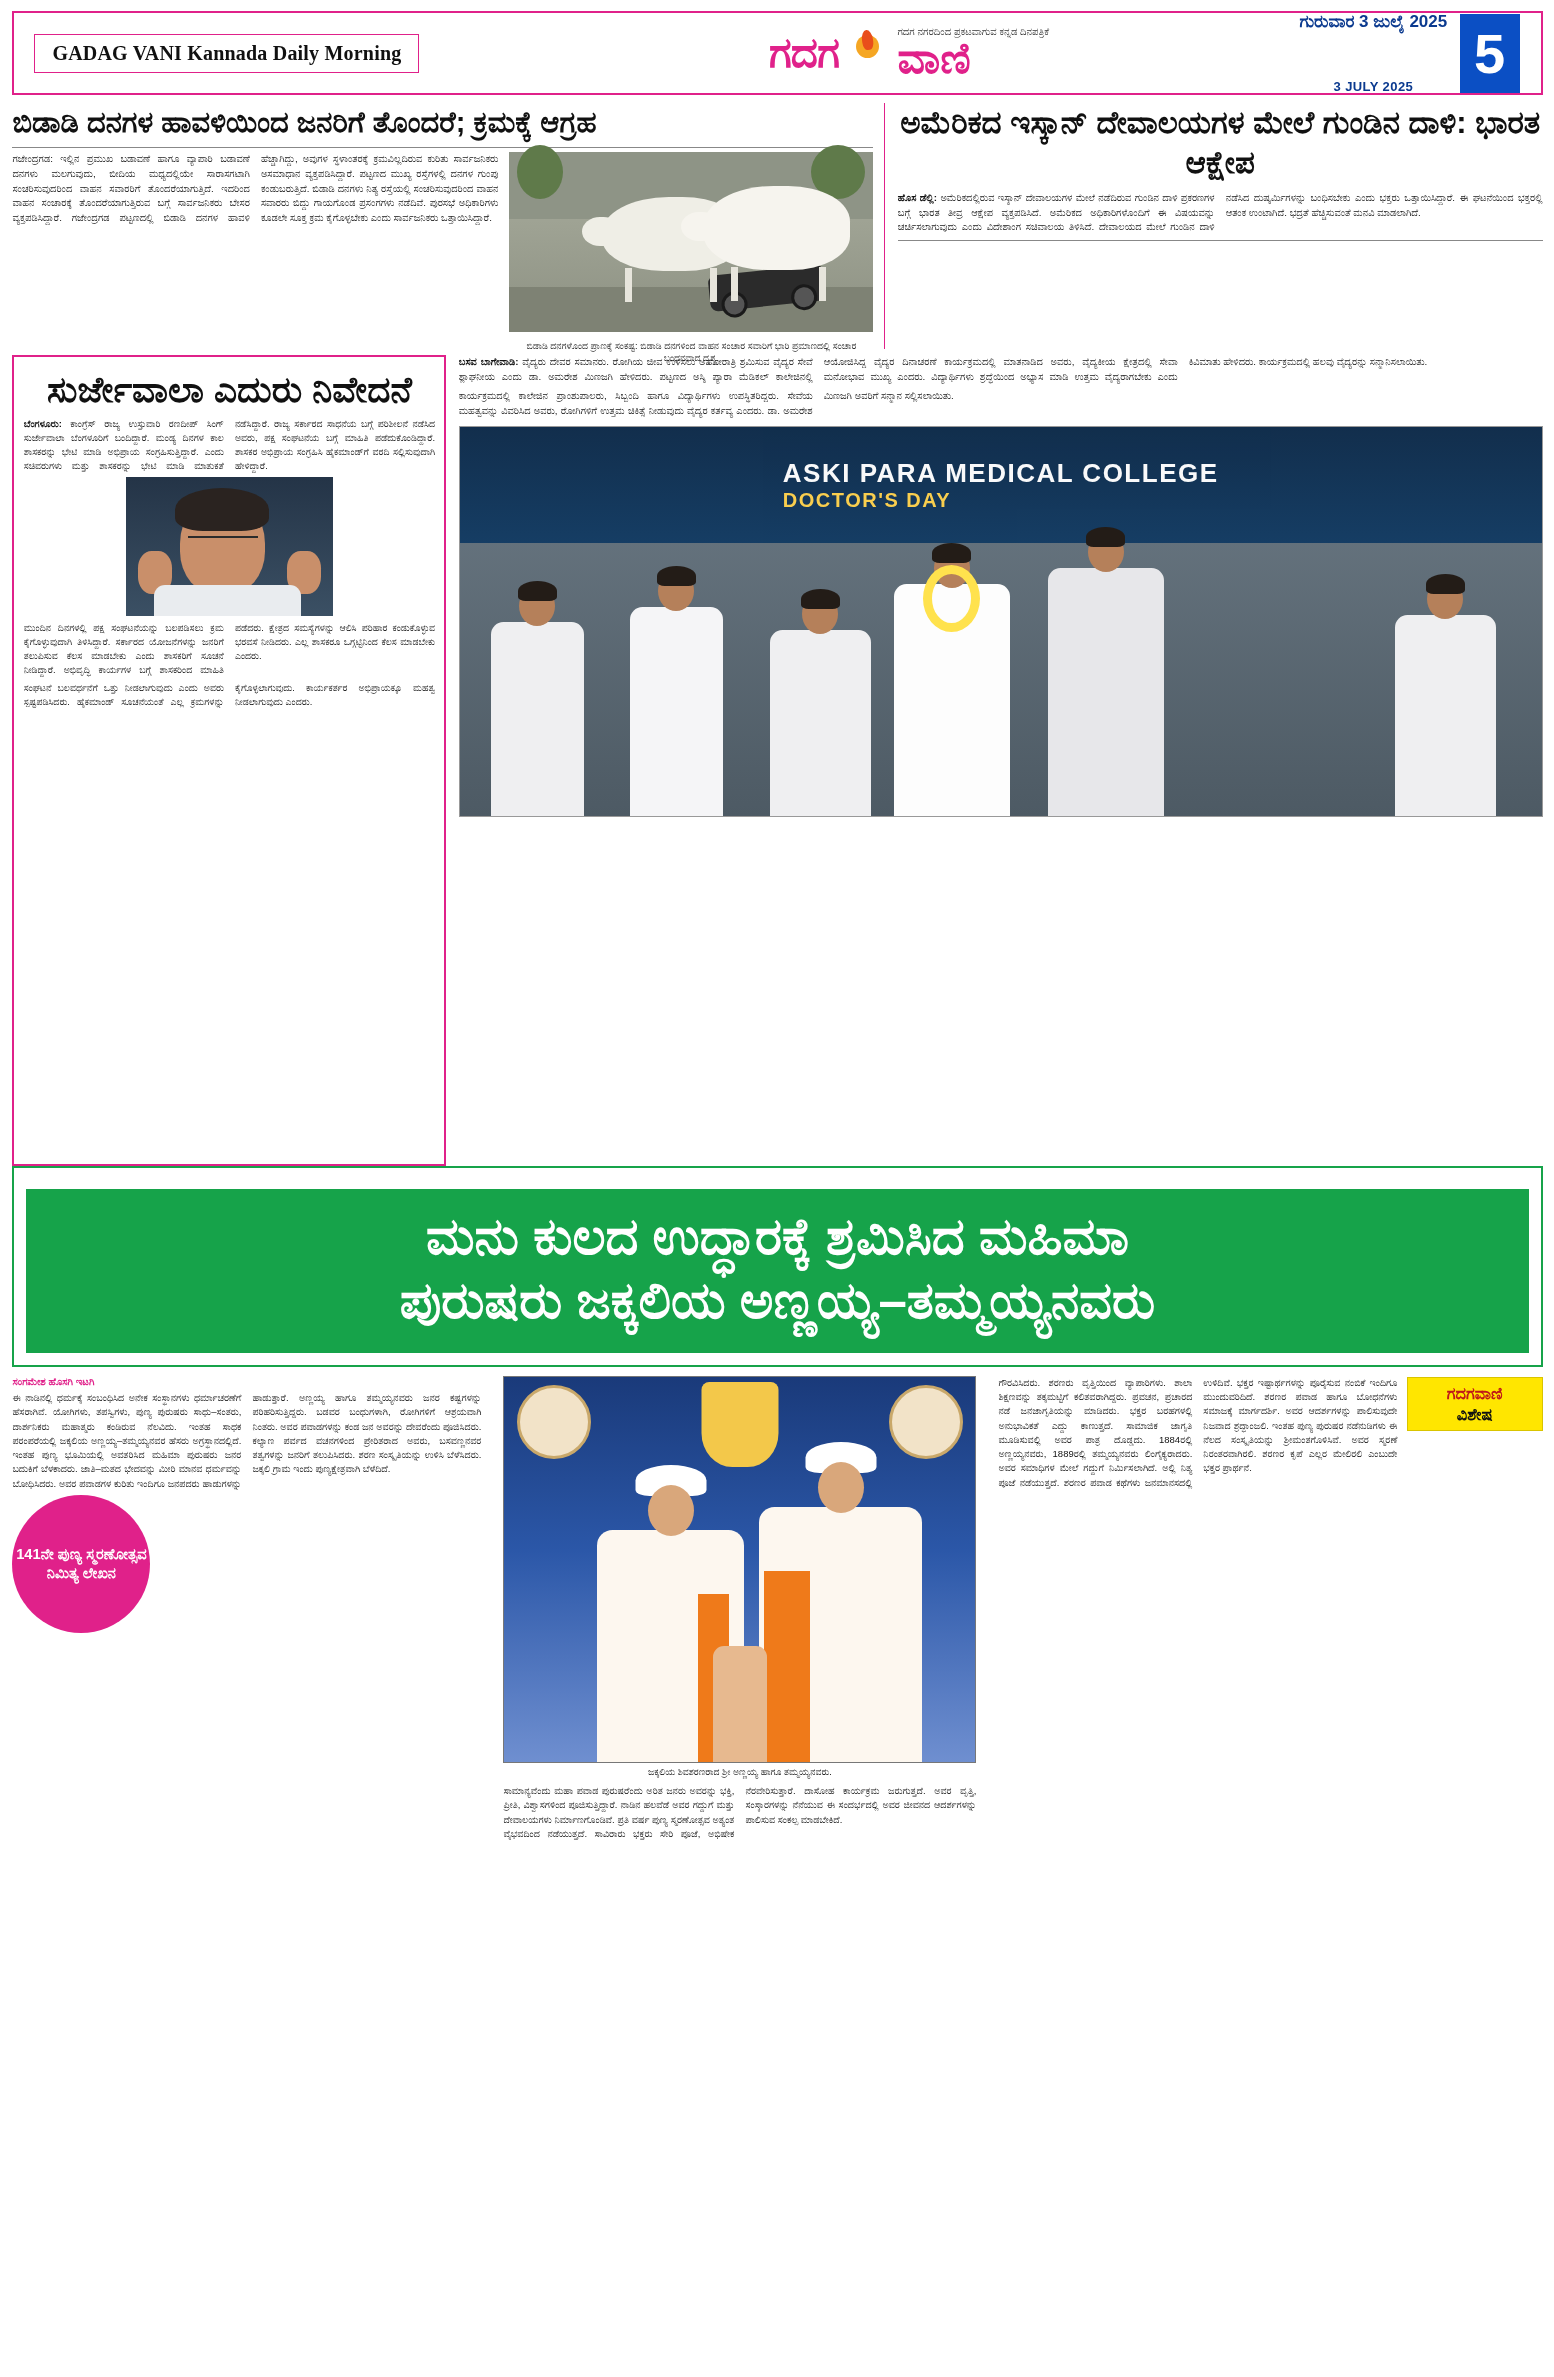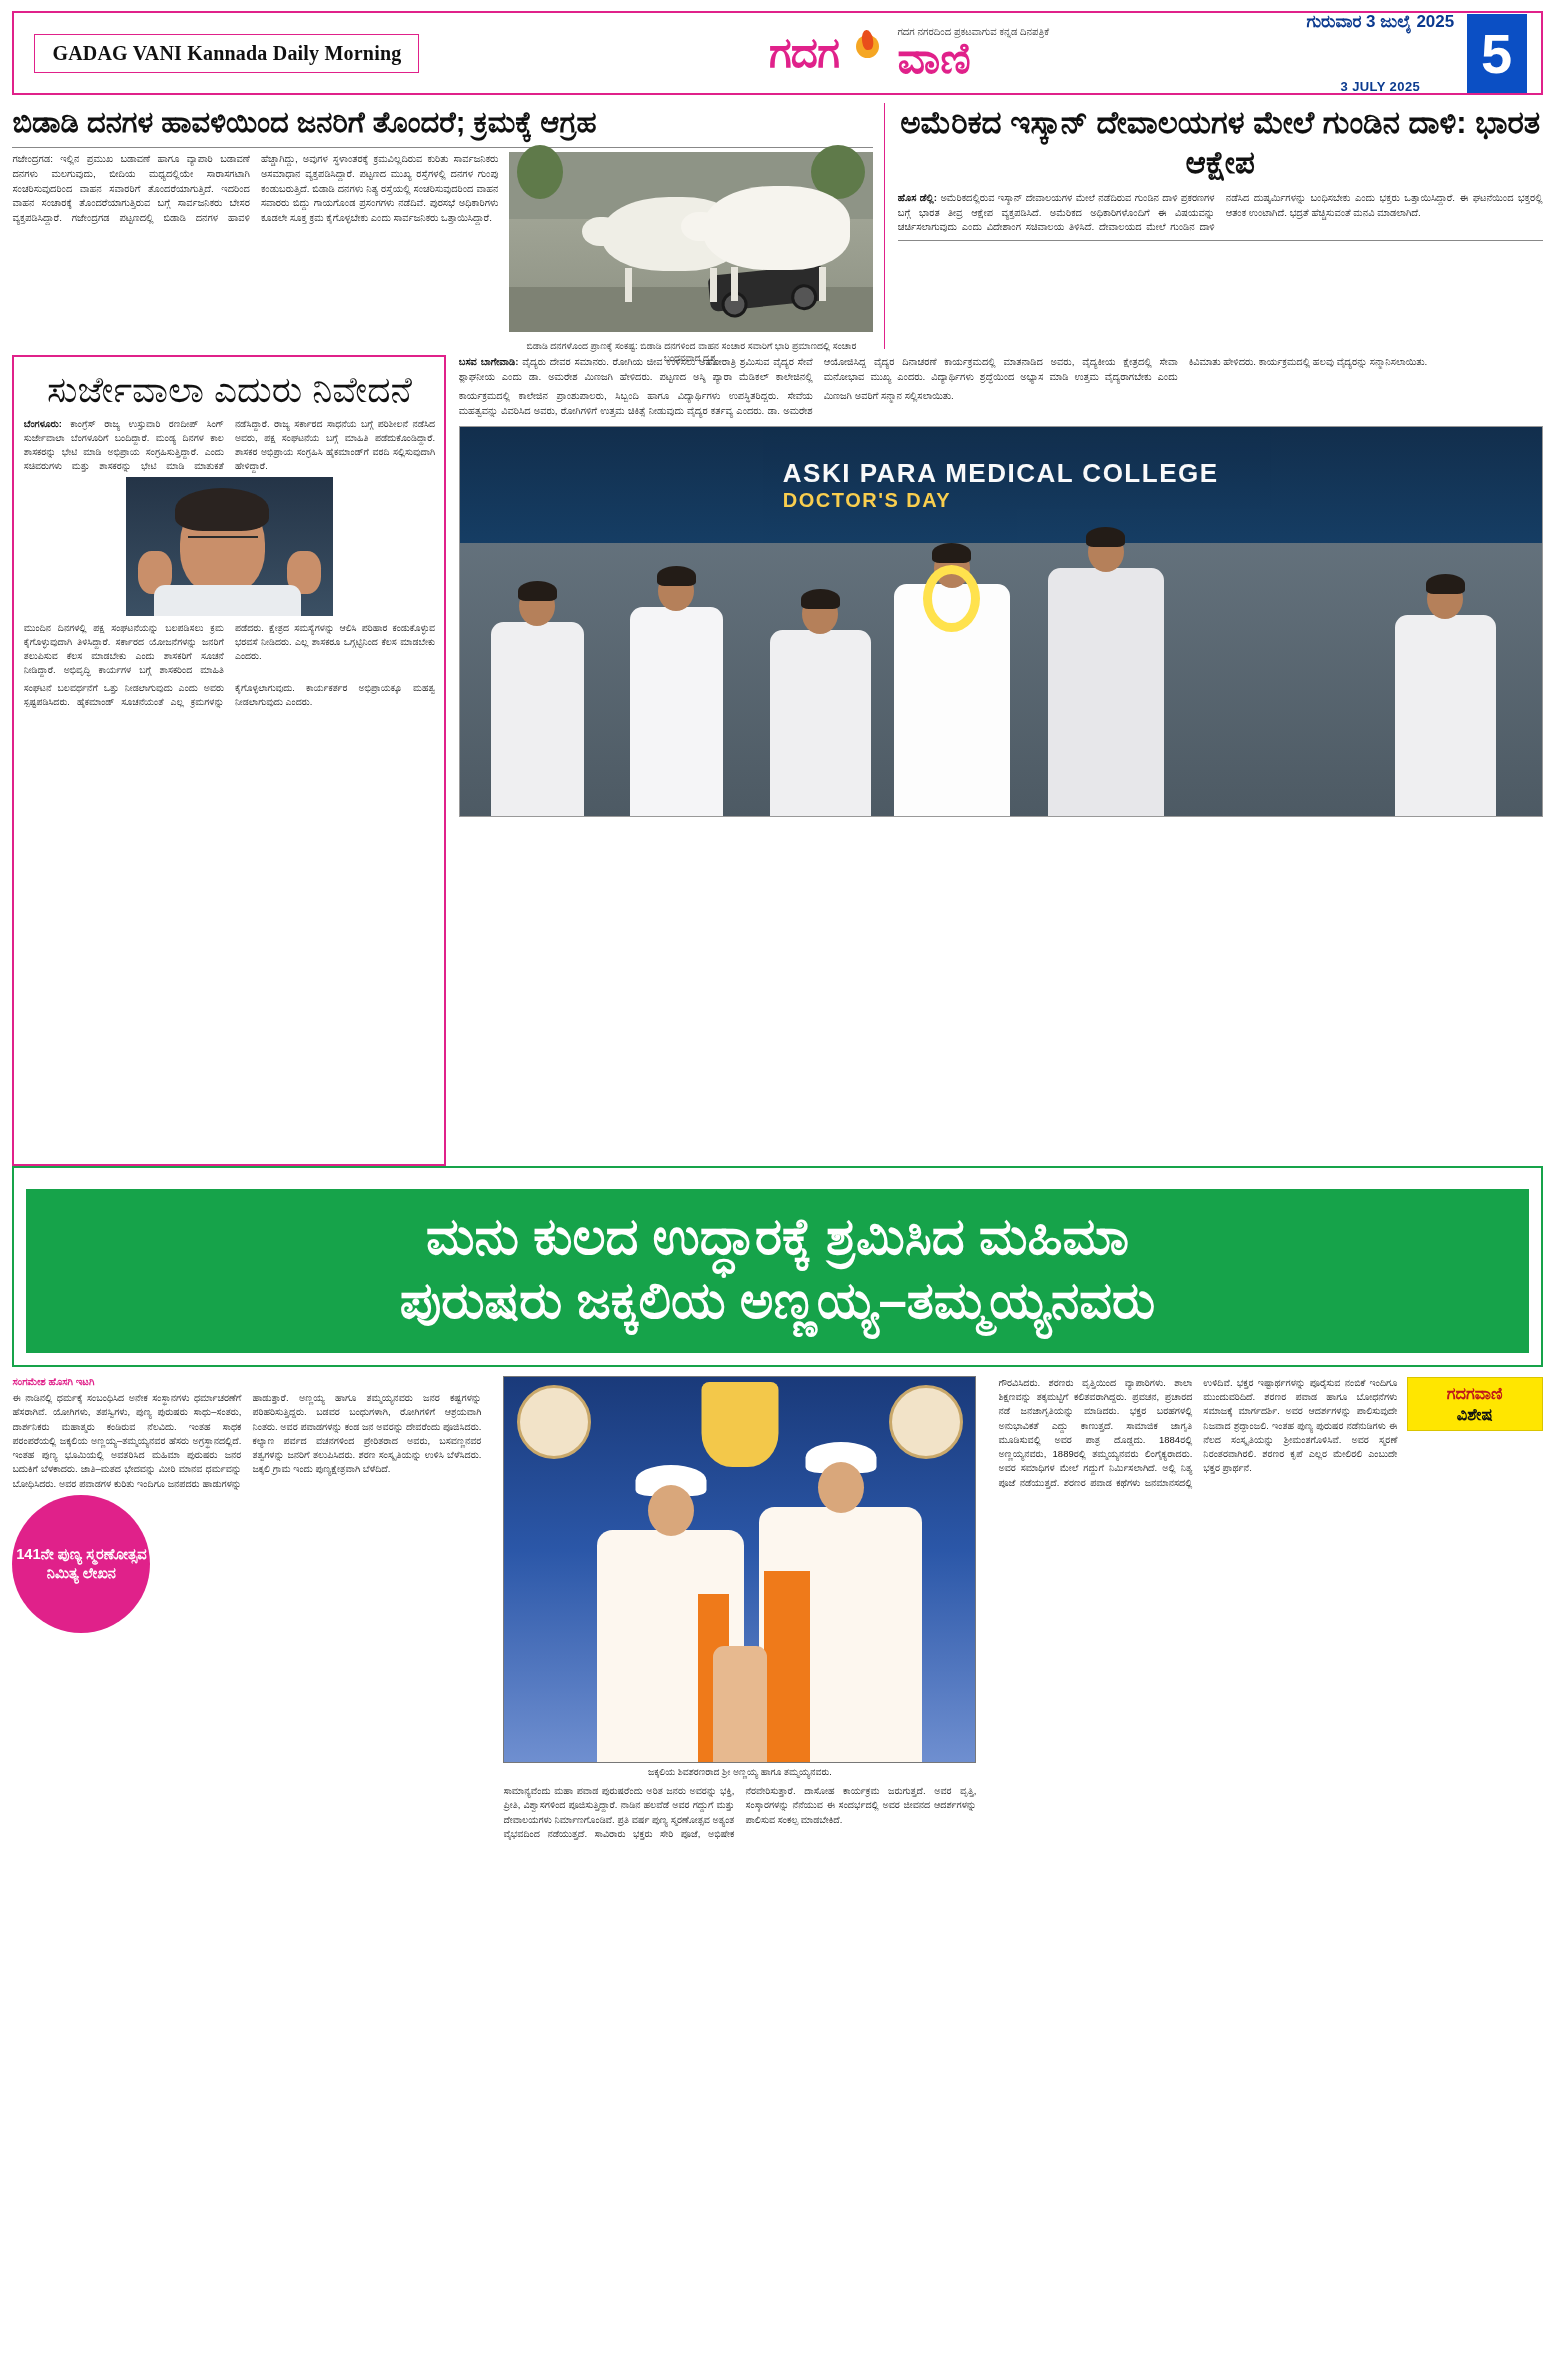--- a/index.html
+++ b/index.html
@@ -52,21 +52,21 @@
     background:#e94e1b; border-radius:50% 50% 40% 40%;
     transform:rotate(-8deg);
   }
   .logo-sub {
     font-size:10px; color:#333; text-align:center; line-height:1.1;
   }
   .logo-big2 {
     font-size:43px; font-weight:bold; color:#e0218a; line-height:1;
   }
   .mh-right {
-    flex:0 0 325px; display:flex; align-items:center; justify-content:flex-end; padding-right:14px;
+    flex:0 0 325px; display:flex; align-items:center; justify-content:flex-end; padding-right:21px;
   }
   .dateblk { text-align:center; color:#0b3a8f; font-weight:bold; line-height:1.35; }
   .dateblk .d1 { font-size:17px; }
   .dateblk .d2 { font-size:13px; letter-spacing:0.4px;margin-top:44px; }
   .pageno {
     width:60px; height:79px; background:#0b4fc4; color:#fff;
     font-size:56px; font-weight:bold; display:flex; align-items:center; justify-content:center;
     margin-left:12.4px;
   }
 
@@ -114,21 +114,21 @@
   .tree { position:absolute; width:46px; height:54px; background:#5f7a4a; border-radius:50%; top:-7.7px; }
 
   
   .row2 { display:flex; margin-top:6.2px; height:811px; }
   .col-c {
     flex:0 0 434px; border:2.3px solid #e0218a; padding:7.7px 9.3px 6.2px;
   }
   .col-d { flex:1 1 auto; padding-left:12.4px; }
 
   .hl-surjewala {
-    font-size:36px; font-weight:normal; text-align:center; line-height:1.2;
+    font-size:36px; font-weight:bold; text-align:center; line-height:1.2;
     padding:3.1px 0 6.2px;
   }
   .small-lead { font-size:9.4px; line-height:1.48; text-align:justify; }
   .surj-photo {
     width:207px; height:139px; margin:4.6px auto 4.6px; position:relative;
     background:linear-gradient(#243447,#3b5064);
     overflow:hidden;
   }
   .face { position:absolute; left:54px; top:18.6px; width:85px; height:99px; border-radius:48% 48% 44% 44%; background:#c98f6a; }
   .face .hair { position:absolute; left:-4.6px; top:-7.7px; width:94px; height:43px; background:#2a2320; border-radius:50% 50% 30% 30%; }

